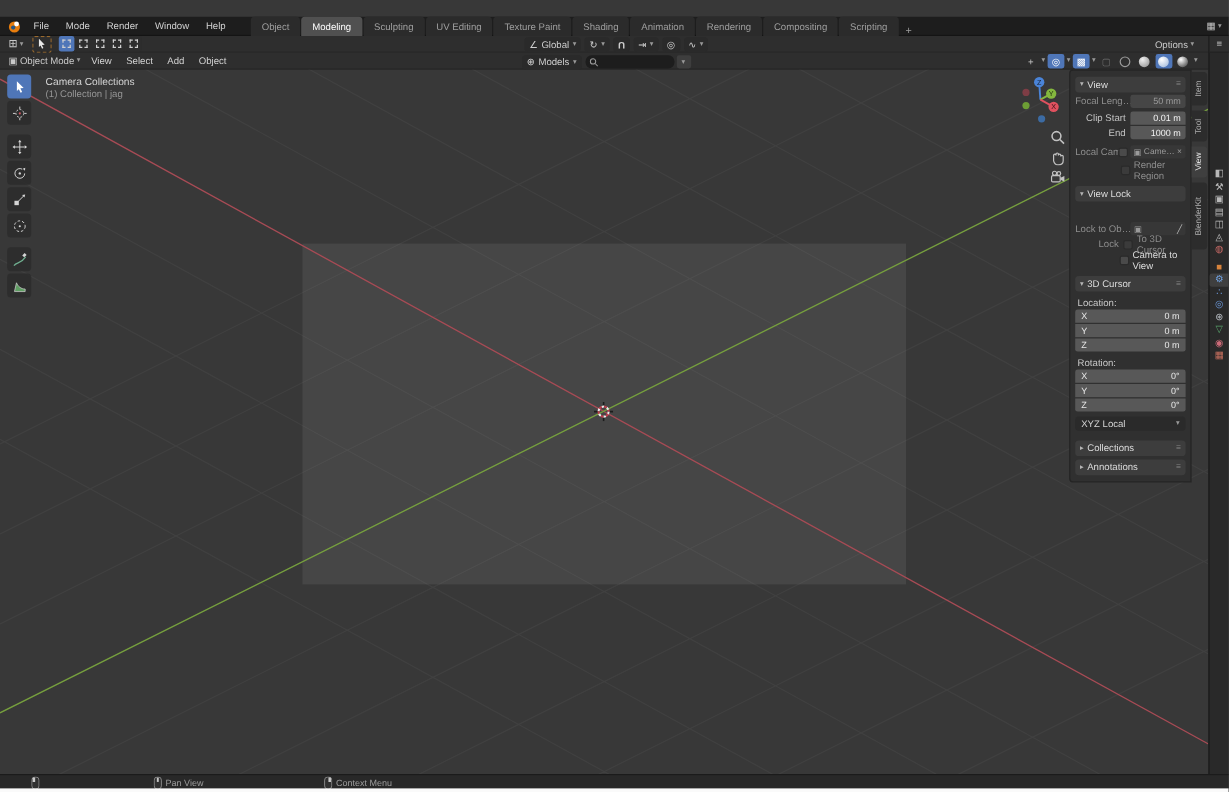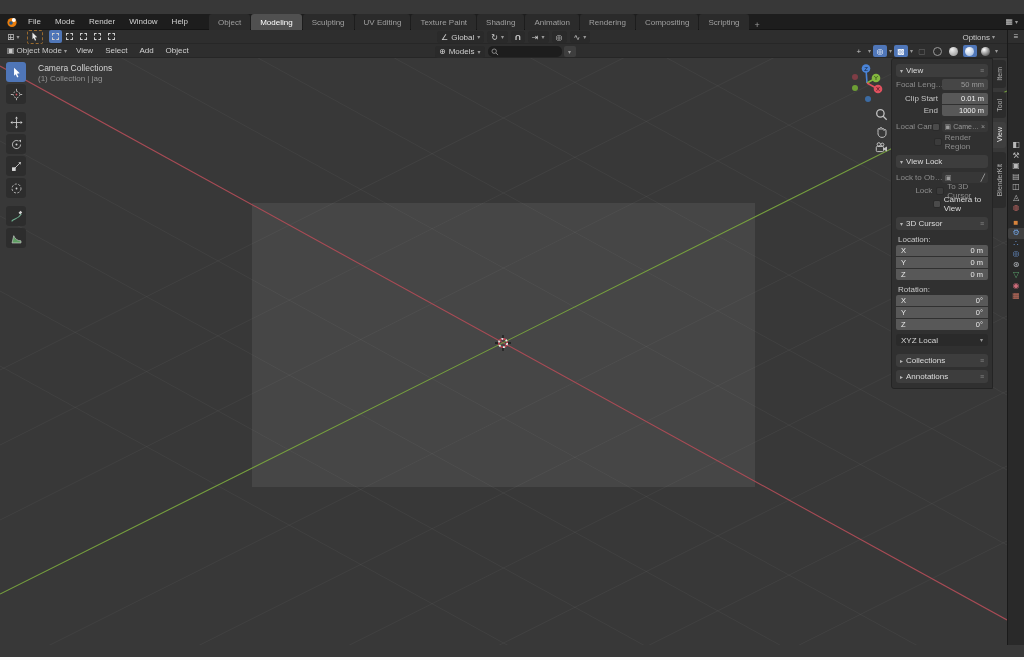--- a/index.html
+++ b/index.html
@@ -389,21 +389,21 @@
     <div class="prow" style="margin-top:4px">
       <span class="plabel"></span>
       <span class="cb dim" style="margin-right:3px"></span>
       <span style="color:#8d8d8d">Render Region</span>
     </div>
 
     <div class="sect-h" style="margin-top:8px">
       <span class="tri">▾</span>
       <span>View Lock</span>
     </div>
-    <div class="prow" style="margin-top:4px">
+    <div class="prow" style="margin-top:17px">
       <span class="plabel dim">Lock to Ob…</span>
       <span class="objfield">
         <span>▣</span>
         <span style="margin-left:auto;color:#bdbdbd">╱</span>
       </span>
     </div>
     <div class="prow">
       <span class="plabel dim">Lock</span>
       <span class="cb dim" style="margin-right:3px"></span>
       <span style="color:#8d8d8d">To 3D Cursor</span>
@@ -495,16 +495,38 @@
       <span class="ptab c-blue sel">⚙</span>
       <span class="ptab c-lblue">∴</span>
       <span class="ptab c-lblue">◎</span>
       <span class="ptab c-gray">⊛</span>
       <span class="ptab c-green">▽</span>
       <span class="ptab c-pink">◉</span>
       <span class="ptab c-tex">▦</span>
     </div>
   </div>
 
+  <div class="abs statusbar">
+    <span class="skey" style="left:26px">
+      <svg width="7" height="11" viewBox="0 0 7 11">
+        <rect x="0.5" y="0.5" width="6" height="10" rx="2.6" fill="#303030" stroke="#8a8a8a" stroke-width="0.8"></rect>
+        <path d="M1.2 1.6 Q1.2 1 2 1 h1.3 v3.6 H1.2z" fill="#c9c9c9"></path>
+      </svg>
+    </span>
+    <span class="skey" style="left:128px">
+      <svg width="7" height="11" viewBox="0 0 7 11">
+        <rect x="0.5" y="0.5" width="6" height="10" rx="2.6" fill="#303030" stroke="#8a8a8a" stroke-width="0.8"></rect>
+        <rect x="2.7" y="1" width="1.6" height="3.6" fill="#c9c9c9"></rect>
+      </svg>
+      <span>Pan View</span>
+    </span>
+    <span class="skey" style="left:270px">
+      <svg width="7" height="11" viewBox="0 0 7 11">
+        <rect x="0.5" y="0.5" width="6" height="10" rx="2.6" fill="#303030" stroke="#8a8a8a" stroke-width="0.8"></rect>
+        <path d="M3.7 1 H5 q0.8 0 0.8 0.6 v3 H3.7z" fill="#c9c9c9"></path>
+      </svg>
+      <span>Context Menu</span>
+    </span>
+  </div>
 
   <div class="abs whitestrip"></div>
 
 </div>
 
 </body></html>

